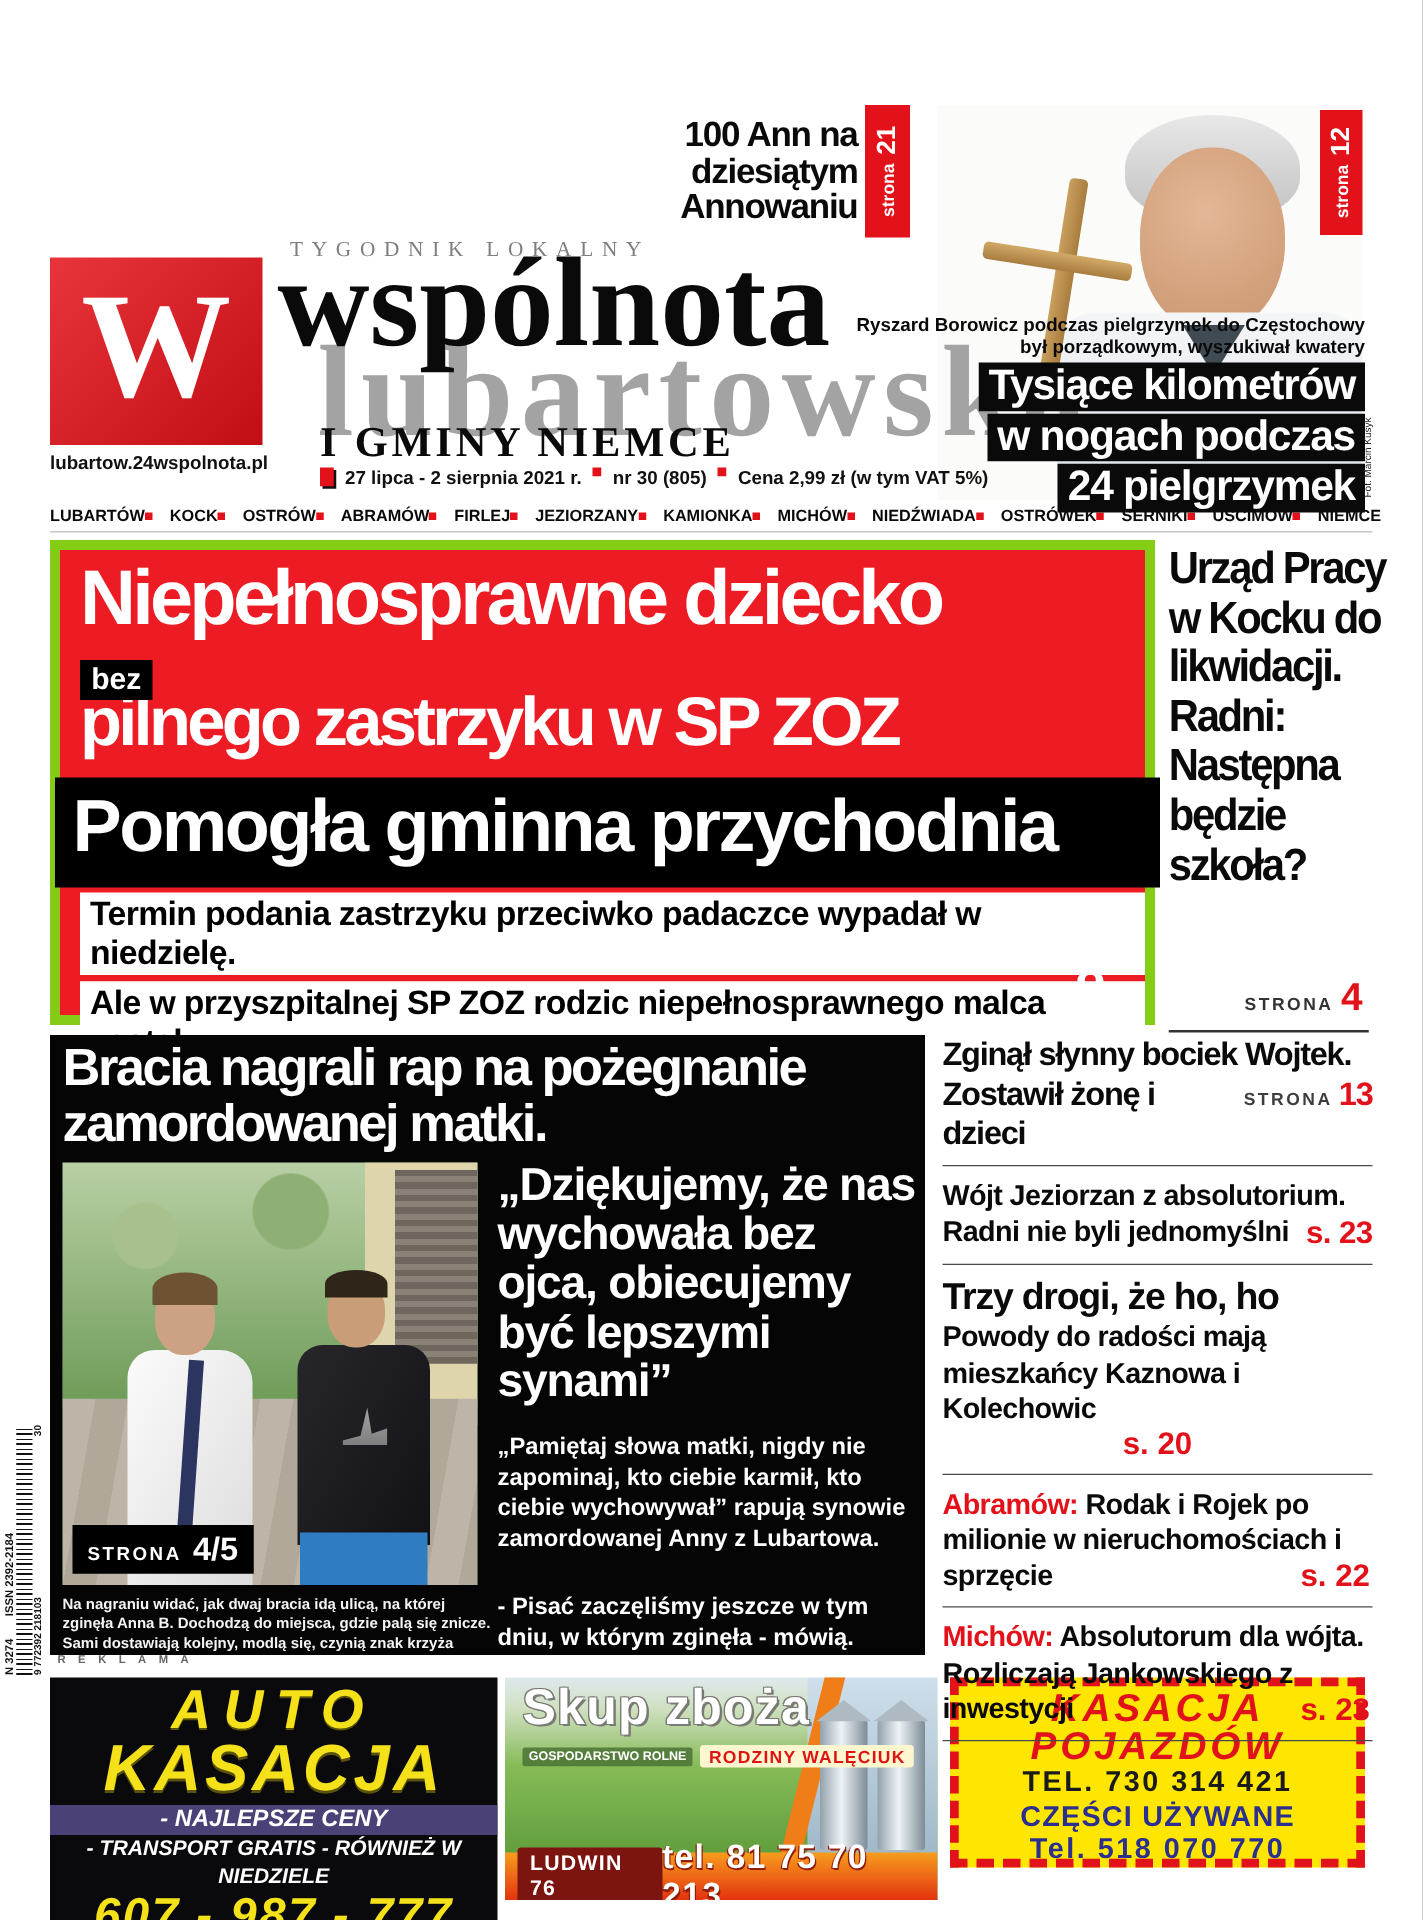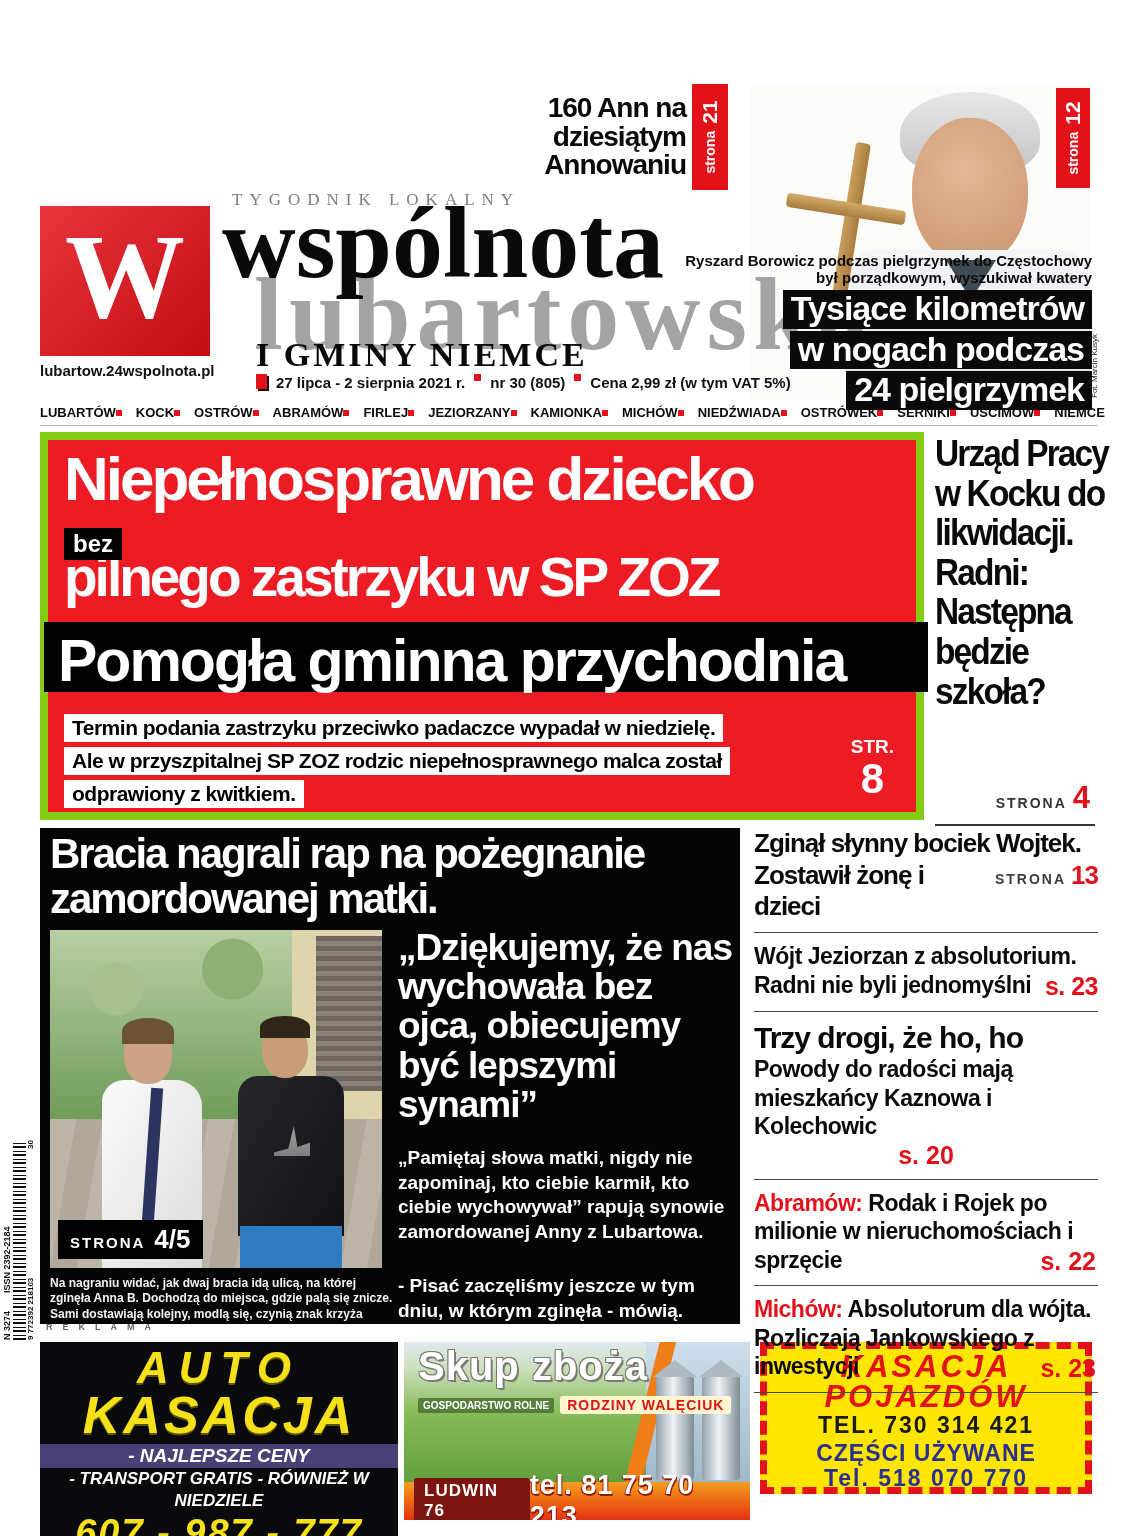--- a/index.html
+++ b/index.html
@@ -84,23 +84,23 @@
   
   .lead{position:absolute;left:40px;top:432px;width:884px;height:388px;background:var(--brightred);
     border:8px solid #84cc16;z-index:3;}
   .lead-h1{position:absolute;left:16px;top:8px;font-size:62px;font-weight:900;color:#fff;
     letter-spacing:-3px;line-height:1;white-space:nowrap;}
   .lead-bez{position:absolute;left:16px;top:88px;background:#000;color:#fff;font-size:24px;font-weight:800;
     padding:2px 9px;z-index:2;}
   .lead-h2{position:absolute;left:16px;top:110px;font-size:55px;font-weight:900;color:#fff;
     letter-spacing:-3px;line-height:1;white-space:nowrap;}
   .lead-banner{position:absolute;left:-4px;top:182px;width:884px;background:#000;color:#fff;
-    font-size:59px;font-weight:900;letter-spacing:-2px;line-height:78px;height:70px;padding-left:14px;white-space:nowrap;}
+    font-size:59px;font-weight:900;letter-spacing:-2px;line-height:78px;height:88px;padding-left:14px;white-space:nowrap;}
   .lead-deck{position:absolute;left:16px;top:274px;}
-  .lead-deck span{display:table;background:#fff;color:#000;font-size:21px;font-weight:800;
+  .lead-deck span{display:table;background:#fff;color:#000;font-size:27px;font-weight:800;
     padding:2px 8px;margin-bottom:5px;letter-spacing:-0.5px;}
   .lead-pageref{position:absolute;right:22px;top:296px;text-align:center;color:#fff;}
   .lead-pageref .l{display:block;font-size:19px;font-weight:700;}
   .lead-pageref .n{display:block;font-size:42px;font-weight:800;line-height:1;}
 
   
   .side{position:absolute;left:935px;top:434px;width:190px;z-index:3;}
   .side-hl{font-size:36px;font-weight:900;letter-spacing:-2px;line-height:1.1;color:#0a0a0a;
     transform:scaleX(0.93);transform-origin:0 0;}
   .side-pageref{position:absolute;left:935px;top:780px;width:155px;text-align:right;z-index:3;}
@@ -209,21 +209,21 @@
   .ad3-l3{font-size:23px;line-height:25px;font-weight:900;color:var(--navy);letter-spacing:1px;margin-top:3px;}
   .ad3-tel2{font-size:23px;line-height:25px;font-weight:900;color:var(--navy);letter-spacing:2px;}
   .ad3-city{font-size:18px;line-height:22px;font-weight:900;color:var(--navy);letter-spacing:5px;}
 </style>
 </head>
 <body>
 
 <div id="page">
 
   <div class="crowd"></div>
-  <div class="teaser-left-hl">160 Ann na dziesiątym Annowaniu</div>
+  <div class="teaser-left-hl">100 Ann na dziesiątym Annowaniu</div>
   <div class="vtab" style="left:692px;top:84px;width:36px;height:106px;">
     <div class="vtab-in" style="width:106px;height:36px;">
       <span class="vtab-label">strona</span>
       <span class="vtab-num">21</span>
     </div>
   </div>
 
   <div class="pilgrim">
     <div class="p-hair"></div>
     <div class="p-face"></div>

